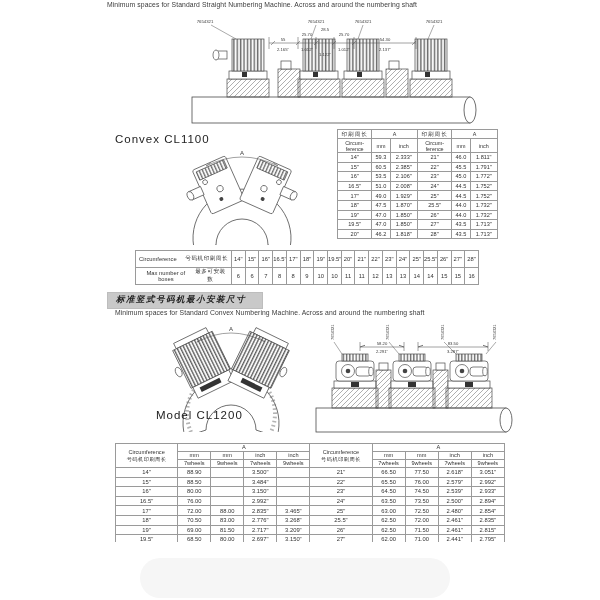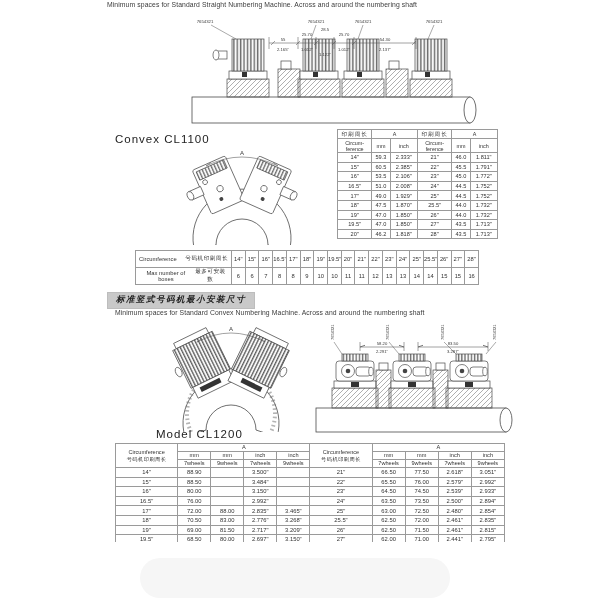--- a/index.html
+++ b/index.html
@@ -2,21 +2,21 @@
 <html><head>
 <meta charset="utf-8">
 <style>
   * { box-sizing: border-box; margin: 0; padding: 0; }
   html,body { width:600px; height:600px; background:#ffffff; }
   body { font-family:"Liberation Sans", sans-serif; color:#3a3a3a; position:relative; overflow:hidden; }
   .abs { position:absolute; }
   .caption { font-size:6.8px; color:#3c3c3c; letter-spacing:.1px; white-space:nowrap; }
   .model { font-size:11.5px; color:#222; letter-spacing:1px; white-space:nowrap; }
   .cnbox { background:#c9c9c9; border:1px solid #bdbdbd; font-size:8.5px; font-weight:bold; font-style:italic;
-           color:#222; padding:1px 8px 2px 8px; letter-spacing:1.5px; white-space:nowrap;text-align:center; }
+           color:#222; padding:1px 16px 2px 8px; letter-spacing:1.5px; white-space:nowrap;text-align:center; }
   table { border-collapse:collapse; table-layout:fixed; background:#fff; }
   th, td { border:1px solid #9a9a9a; text-align:center; vertical-align:middle; padding:0;
            font-weight:normal; color:#333; overflow:hidden; }
   
   .t1 { width:161px; font-size:5.6px; }
   .t1 th { font-size:5.4px; line-height:6px; height:9px; }
   .t1 .cn { font-size:5.6px; letter-spacing:1px; }
   .t1 td { height:9.6px; font-size:5.6px; }
   .t1 .sub th { height:14px; }
   
@@ -356,21 +356,21 @@
       <rect x="68" y="57" width="22" height="5" fill="#333" stroke="none"></rect>
       <ellipse cx="102" cy="34" rx="3" ry="5" fill="#ffffff"></ellipse>
     </g>
     <g stroke="#555" stroke-width="0.55" fill="none">
       <path d="M42,22 Q76,4 110,22"></path>
       <path d="M42,22 l5,-3.5 M110,22 l-5,-3.5"></path>
     </g>
     <text x="76" y="11" font-size="6" text-anchor="middle">A</text>
   </svg>
 
-  <div class="abs model" style="left:118px;top:428px;padding-left:38px;">Model CL1200</div>
+  <div class="abs model" style="left:118px;top:409px;padding-left:38px;">Model CL1200</div>
 
   <svg class="abs" style="left:310px;top:318px;" width="208" height="126" viewBox="0 0 208 126">
     <defs>
       <pattern id="st4" width="3.2" height="4" patternUnits="userSpaceOnUse">
         <rect width="3.2" height="4" fill="#ffffff"></rect>
           <rect x="0.7" width="1.4" height="4" fill="#6f6f6f"></rect>
       </pattern>
       <pattern id="h4" width="5" height="5" patternUnits="userSpaceOnUse">
         <path d="M0,5 L5,0" stroke="#7a7a7a" stroke-width="0.6"></path>
       </pattern>

